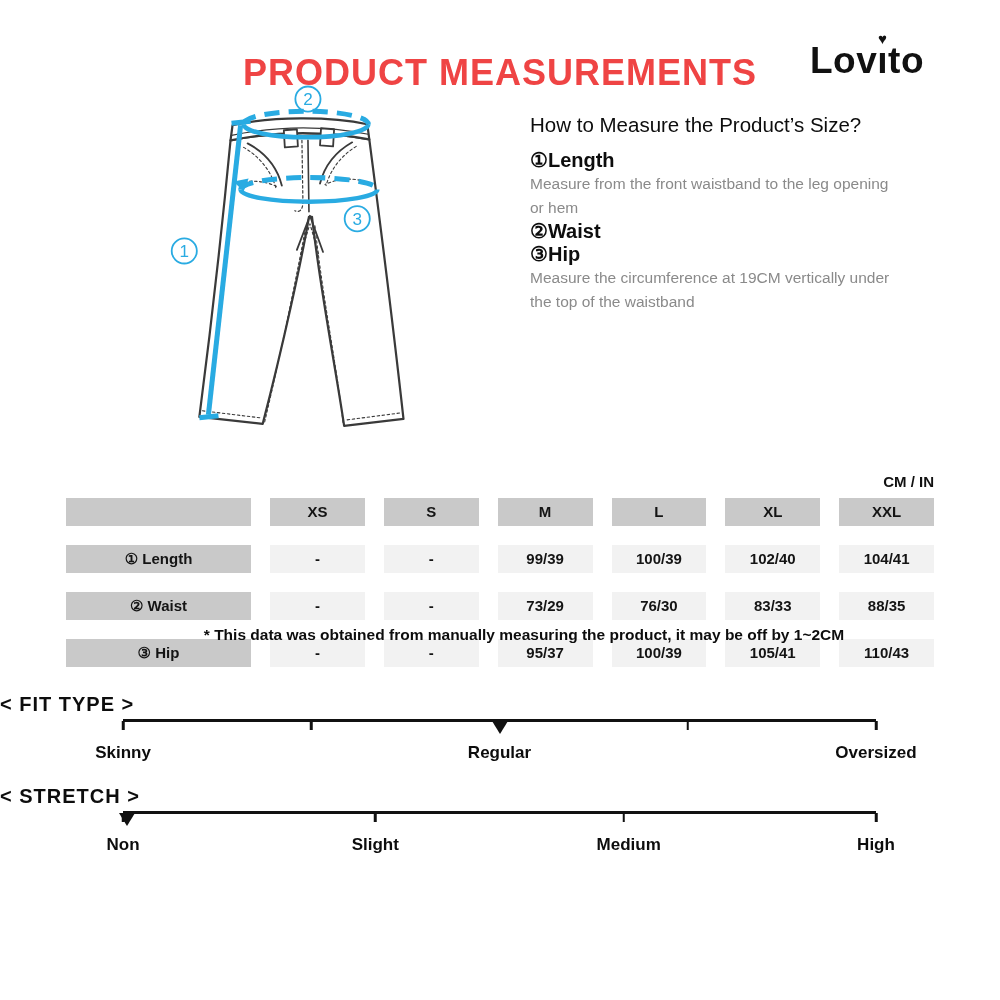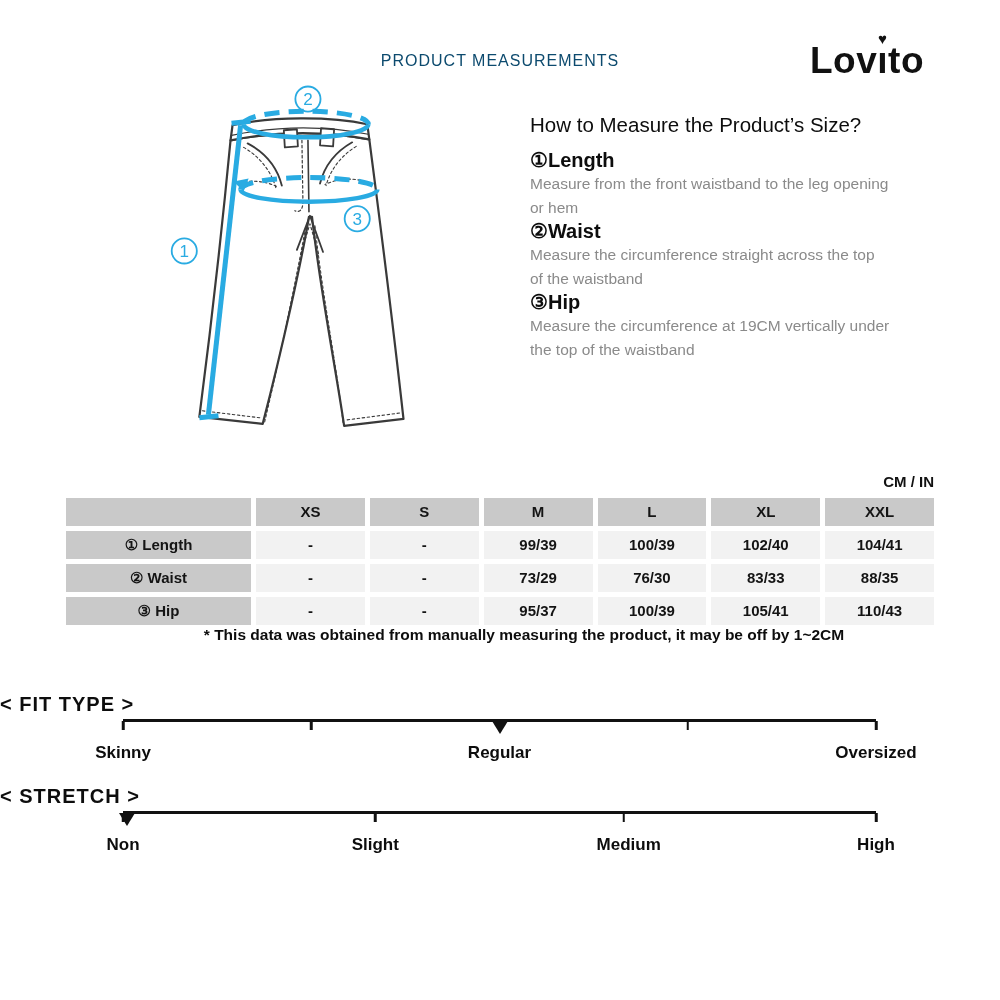--- a/index.html
+++ b/index.html
@@ -10,22 +10,22 @@
     background:#ffffff;
     font-family:"Liberation Sans", sans-serif;
     color:#111;
     overflow:hidden;
   }
 
   
   .page-title {
     position:absolute; top:52px; left:0; right:0;
     text-align:center;
-    font-size:16px; font-weight:normal; letter-spacing:1px;
-    color:#0c4a6e;
+    font-size:36px; font-weight:bold; letter-spacing:1px;
+    color:#ef4444;
   }
   .logo {
     position:absolute; top:40px; right:76px;
     font-size:37px; font-weight:bold; letter-spacing:0.5px;
     color:#111;
   }
   .logo-i { position:relative; display:inline-block; }
   .logo-heart {
     position:absolute; top:-9px; left:50%;
     transform:translateX(-50%);
@@ -40,21 +40,21 @@
   .howto-heading { font-size:20.5px; font-weight:normal; margin-bottom:12px; color:#0d0d0d; }
   .howto-item .item-name { font-size:20px; font-weight:bold; line-height:23px; color:#0d0d0d; }
   .howto-item .item-desc { font-size:15.5px; line-height:24px; color:#8a8a8a; width:360px; }
 
   
   .table-wrap { position:absolute; left:66px; top:437px; width:868px;margin-top:36px; }
   .unit-label { text-align:right; font-size:15px; font-weight:bold; margin-bottom:8px; }
   .grid {
     display:grid;
     grid-template-columns:185px repeat(6, 1fr);
-    gap:5px;
+    gap:19px;
     width:868px;
   }
   .cell {
     height:28px; line-height:28px;
     text-align:center;
     font-size:15px; font-weight:bold;
     color:#141414;
   }
   .cell.th { background:#c9c9c9; }
   .cell.td { background:#f2f2f2; }
@@ -173,21 +173,20 @@
 
 <div class="howto">
   <div class="howto-heading">How to Measure the Product’s Size?</div>
 
   <div class="howto-item">
     <div class="item-name"><span>①</span><span>Length</span></div>
     <div class="item-desc">Measure from the front waistband to the leg opening or hem</div>
   </div>
   <div class="howto-item">
     <div class="item-name"><span>②</span><span>Waist</span></div>
-    <div class="item-desc">Measure the circumference straight across the top of the waistband</div>
   </div>
   <div class="howto-item">
     <div class="item-name"><span>③</span><span>Hip</span></div>
     <div class="item-desc">Measure the circumference at 19CM vertically under the top of the waistband</div>
   </div>
 </div>
 
 <div class="table-wrap">
   <div class="unit-label">CM / IN</div>
   <div class="grid">

